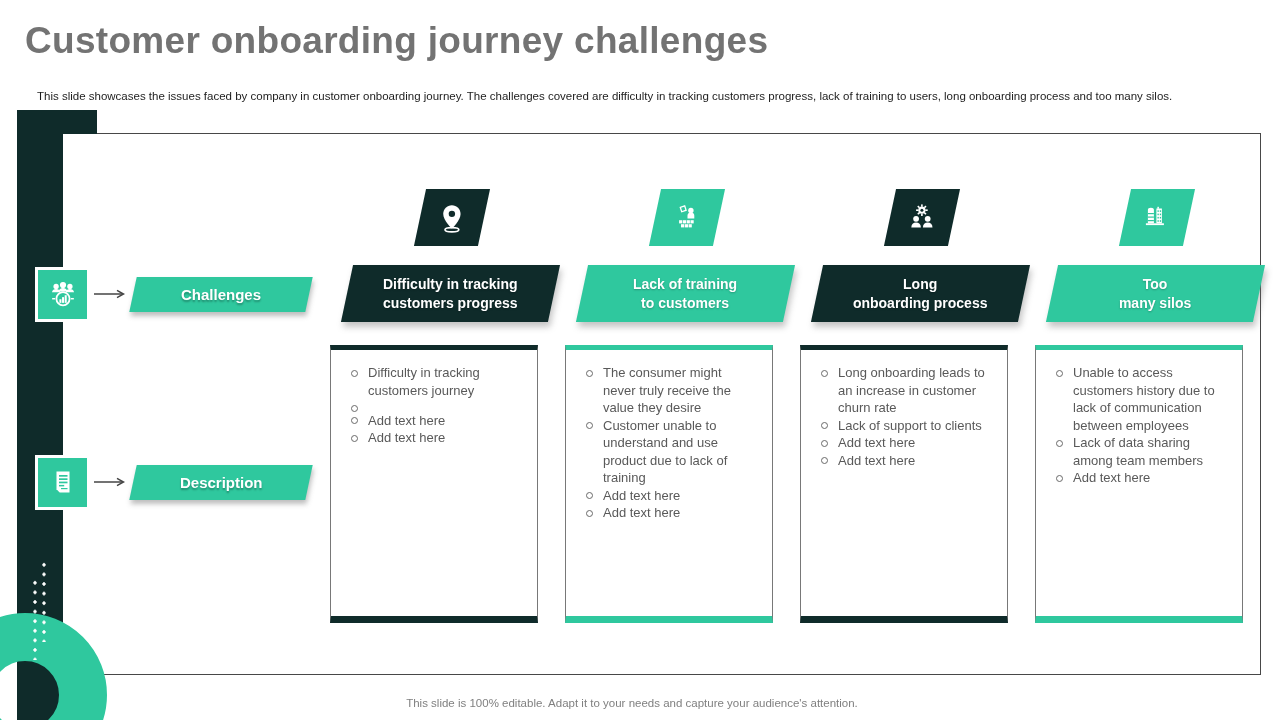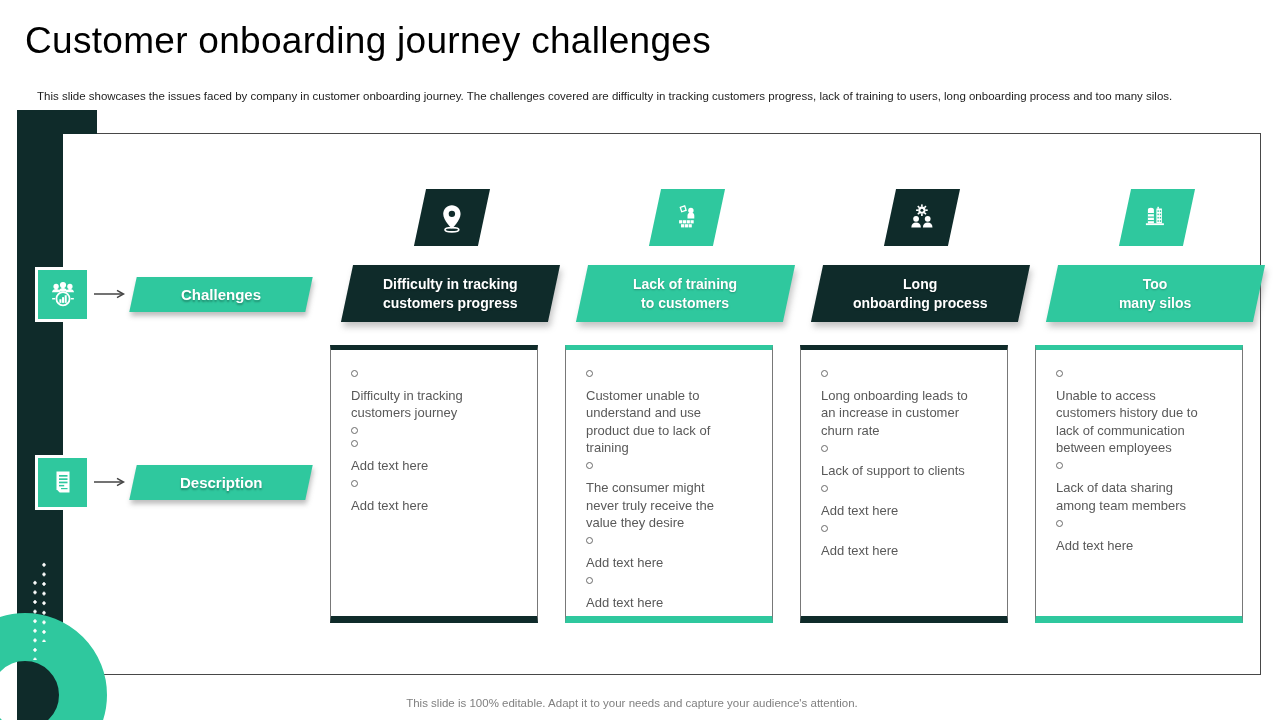--- a/index.html
+++ b/index.html
@@ -1,21 +1,21 @@
 <!DOCTYPE html>
 <html style="--teal: #2fc89e; --dark: #0f2b2a; --bullet_text: #595959; --footer_text: #808080;"><head>
 <meta charset="utf-8">
 <style>
   html,body{margin:0;padding:0;background:#fff;}
   .slide{position:relative;width:1280px;height:720px;background:#fff;overflow:hidden;
          font-family:"Liberation Sans",sans-serif;}
 
   
-  .title{position:absolute;left:25px;top:20px;margin:0;font-size:37px;font-weight:400;
-         color:#000000;letter-spacing:.3px;text-align:right;}
+  .title{position:absolute;left:25px;top:20px;margin:0;font-size:37px;font-weight:700;
+         color:#737373;letter-spacing:.3px;text-align:right;}
   .subtitle{position:absolute;left:25px;top:78px;width:1200px;margin:12px;font-size:11.5px;
          color:#1d1d1d;}
 
   
   .panel{position:absolute;left:62px;top:133px;width:1197px;height:540px;background:#fff;
          border:1px solid #474747;z-index:1;}
   .tab{position:absolute;left:17px;top:110px;width:80px;height:24px;background:var(--dark);z-index:2;}
   .vbar{position:absolute;left:17px;top:110px;width:46px;height:610px;background:var(--dark);z-index:2;}
   .donut{position:absolute;left:-57px;top:613px;width:164px;height:164px;box-sizing:border-box;
          border:48px solid var(--teal);border-radius:50%;z-index:3;}
@@ -47,21 +47,21 @@
           display:flex;align-items:center;justify-content:center;color:#fff;font-size:14px;
           font-weight:700;line-height:19px;box-shadow:3px 5px 6px rgba(110,110,110,.4);
           text-shadow:0 1px 2px rgba(0,0,0,.25);}
   .col.dark .icon-para,.col.dark .banner{background:var(--dark);}
   .col.teal .icon-para,.col.teal .banner{background:var(--teal);}
   .box{position:absolute;top:156px;left:0;width:208px;height:278px;box-sizing:border-box;
        margin:0;padding:14px 8px 0 20px;list-style:none;background:#fff;
        border-left:1px solid #787878;border-right:1px solid #787878;}
   .col.dark .box{border-top:5px solid var(--dark);border-bottom:7px solid var(--dark);}
   .col.teal .box{border-top:5px solid var(--teal);border-bottom:7px solid var(--teal);}
-  .box li{display:flex;gap:10px;color:var(--bullet_text);font-size:13px;line-height:17.5px;flex-direction:column;}
+  .box li{display:flex;gap:10px;color:var(--bullet_text);font-size:13px;line-height:17.5px;}
   .mk{flex:0 0 auto;width:5px;height:5px;border:1.2px solid #6a6a6a;border-radius:50%;margin-top:5.5px;}
   .tx{width:150px;}
 
   .col.dark .hole{fill:var(--dark);} .col.teal .hole{fill:var(--teal);}
   .rowicon .hole{fill:var(--teal);}
 
   
   .footer{position:absolute;left:0;right:16px;top:697px;margin:0;text-align:center;
           font-size:11.5px;color:var(--footer_text);}
 </style>
@@ -176,25 +176,25 @@
     </div>
     <div class="banner">
       <span class="unskew">
         <div>Lack of training</div>
         <div>to customers</div>
       </span>
     </div>
     <ul class="box">
         <li>
           <span class="mk"></span>
+          <span class="tx">The consumer might never truly receive the value they desire</span>
+        </li>
+        <li>
+          <span class="mk"></span>
           <span class="tx">Customer unable to understand and use product due to lack of training</span>
-        </li>
-        <li>
-          <span class="mk"></span>
-          <span class="tx">The consumer might never truly receive the value they desire</span>
         </li>
         <li>
           <span class="mk"></span>
           <span class="tx">Add text here</span>
         </li>
         <li>
           <span class="mk"></span>
           <span class="tx">Add text here</span>
         </li>
       </ul>

